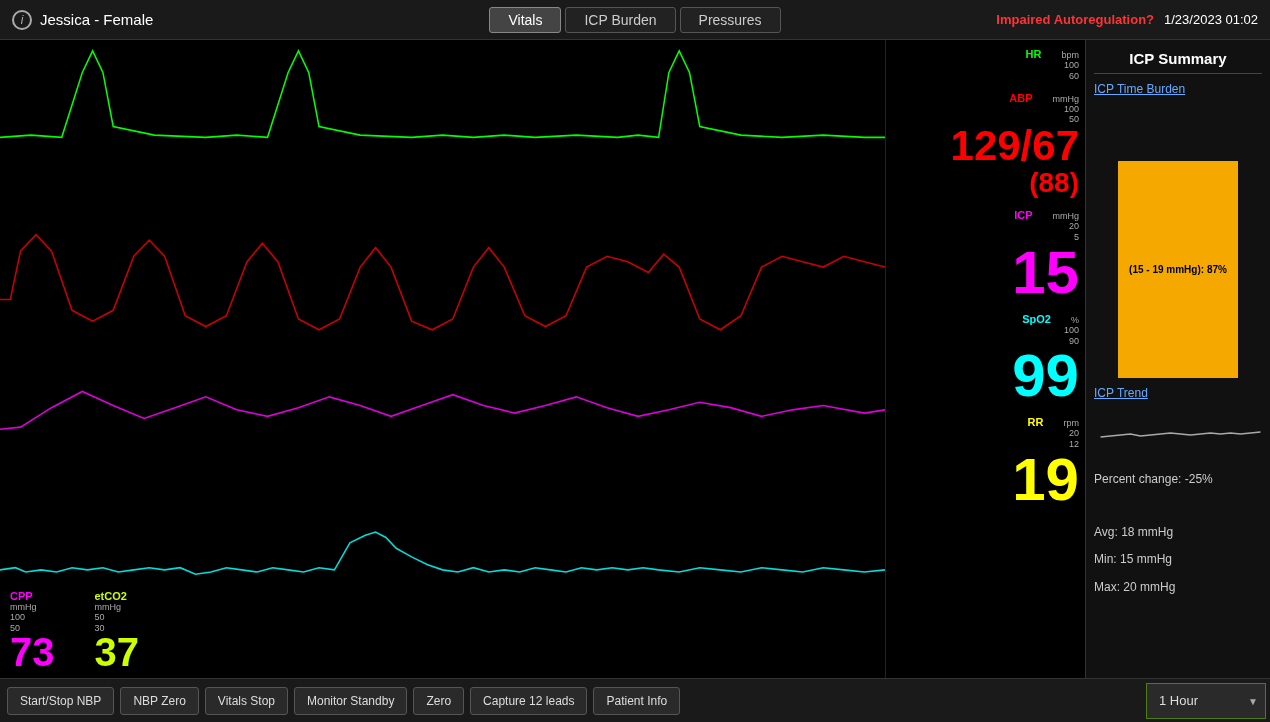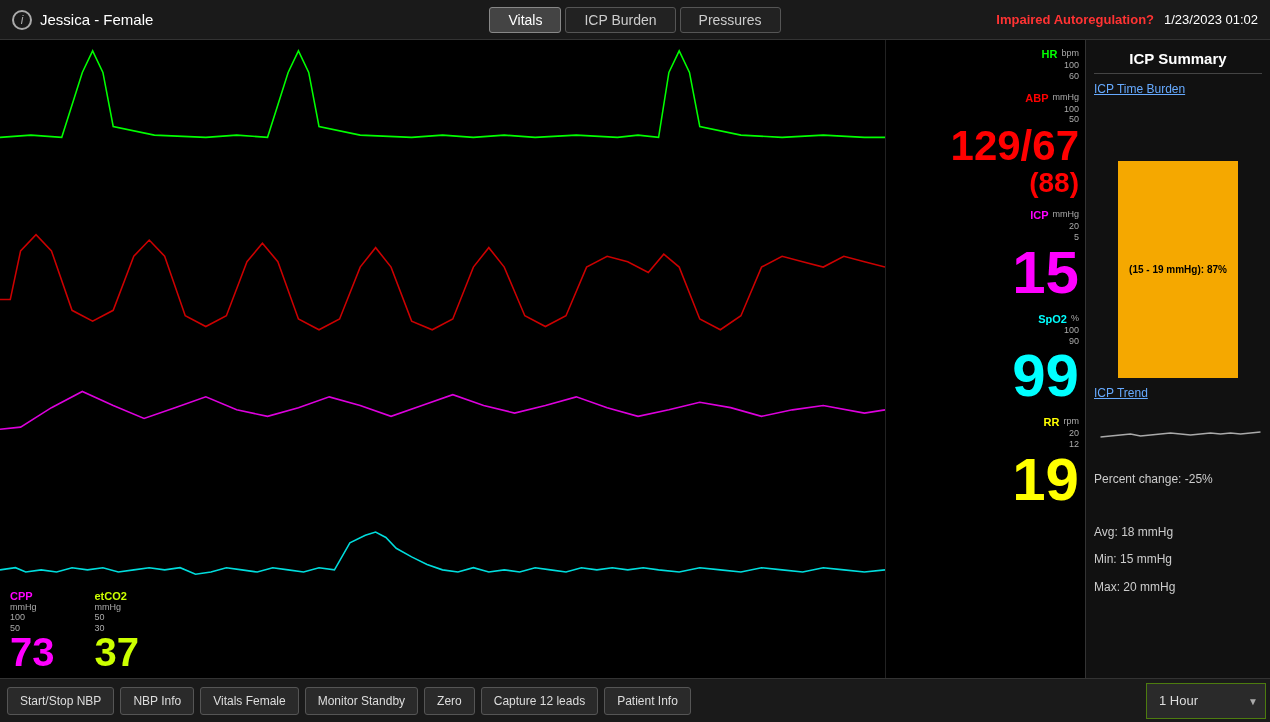--- a/index.html
+++ b/index.html
@@ -102,22 +102,22 @@
 
     .vital-block {
       display: flex;
       flex-direction: column;
       align-items: flex-end;
       margin-bottom: 6px;
       padding-bottom: 4px;
     }
     .vital-label-row {
       display: flex;
-      align-items: flex-start;
-      gap: 4px;
+      align-items: flex-end;
+      gap: 20px;
     }
     .vital-name {
       font-size: 11px;
       font-weight: bold;
       text-align: right;
     }
     .vital-unit {
       font-size: 9px;
       color: #aaa;
       text-align: right;
@@ -435,22 +435,22 @@
     <br>
     <div class="stat-row">Avg: 18 mmHg</div>
     <div class="stat-row">Min: 15 mmHg</div>
     <div class="stat-row">Max: 20 mmHg</div>
   </div>
 
 </div>
 
 <div id="footer">
   <button class="footer-btn">Start/Stop NBP</button>
-  <button class="footer-btn">NBP Info</button>
-  <button class="footer-btn">Vitals Female</button>
+  <button class="footer-btn">NBP Zero</button>
+  <button class="footer-btn">Vitals Stop</button>
   <button class="footer-btn">Monitor Standby</button>
   <button class="footer-btn">Zero</button>
   <button class="footer-btn">Capture 12 leads</button>
   <button class="footer-btn">Patient Info</button>
 
   <div id="hour-select-wrapper">
     <div class="select-wrapper">
       <select id="hour-select">
         <option>1 Hour</option>
         <option>2 Hours</option>

